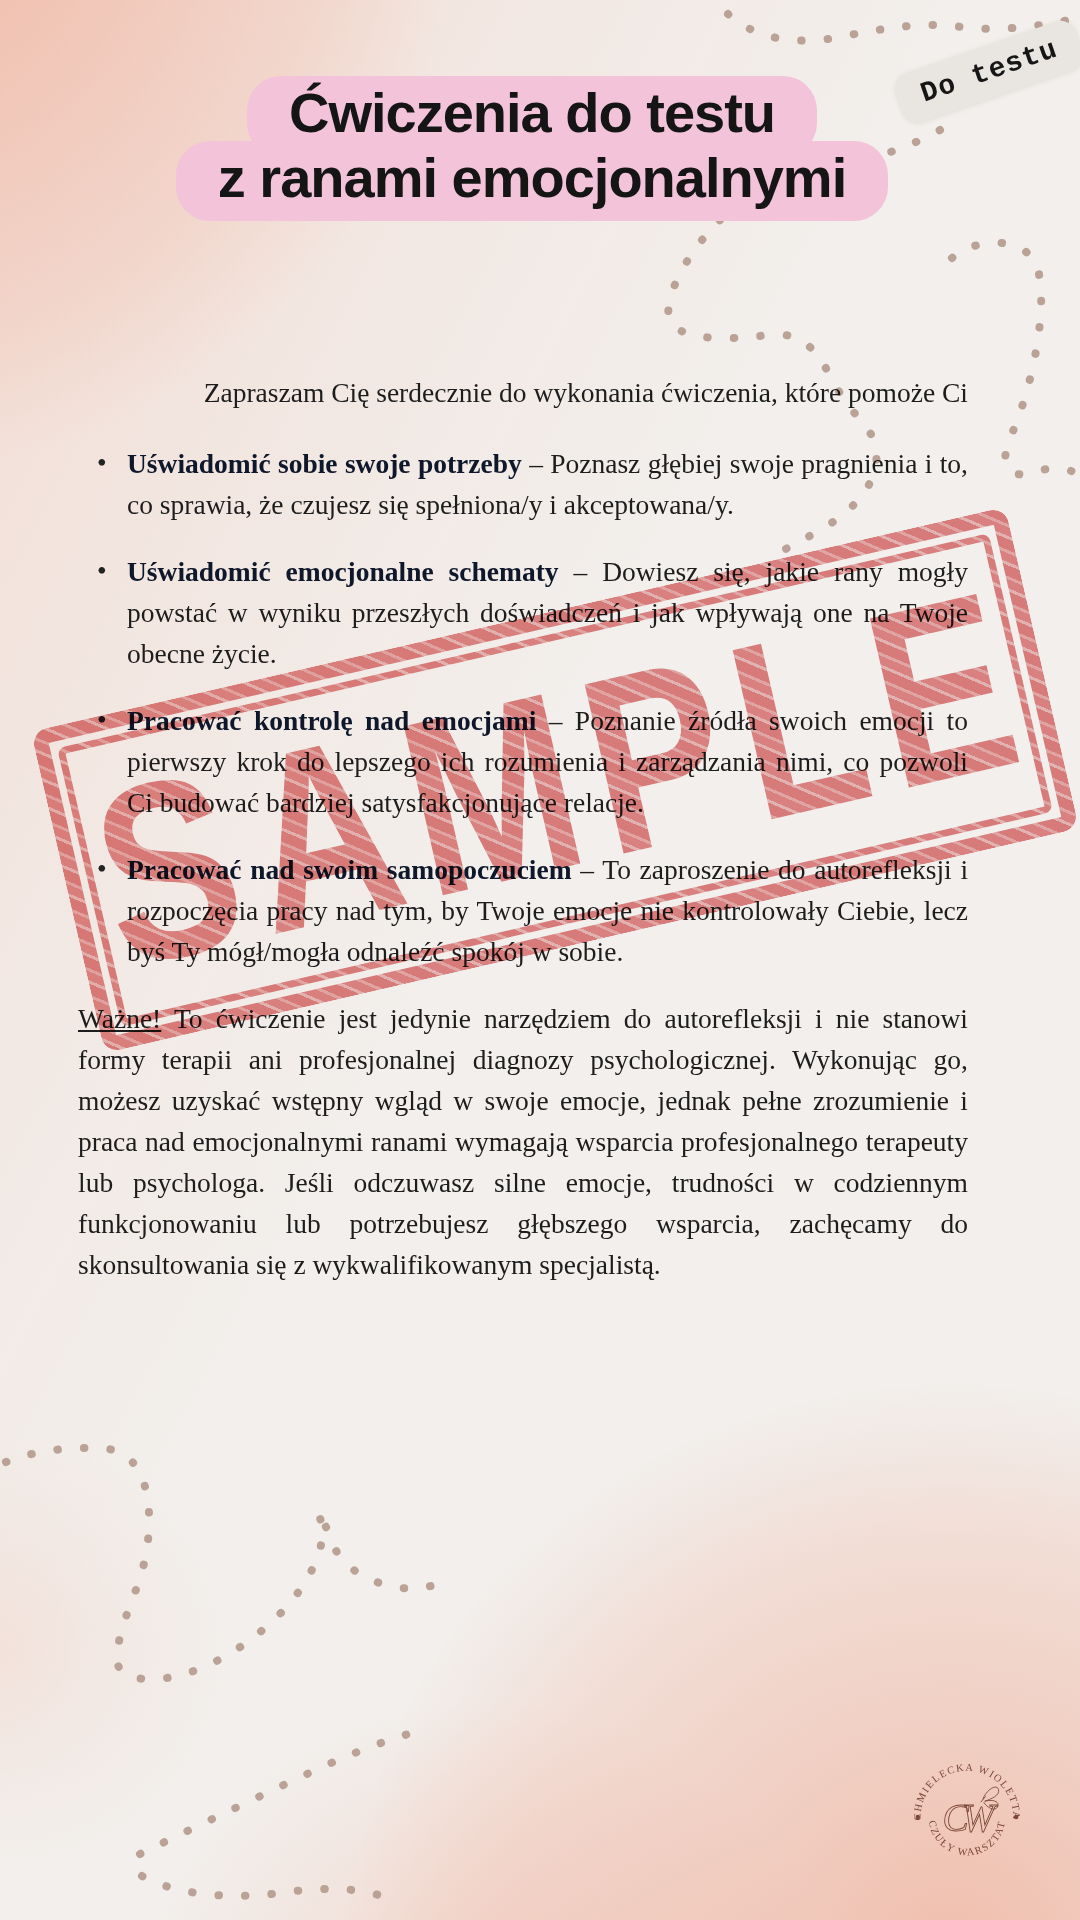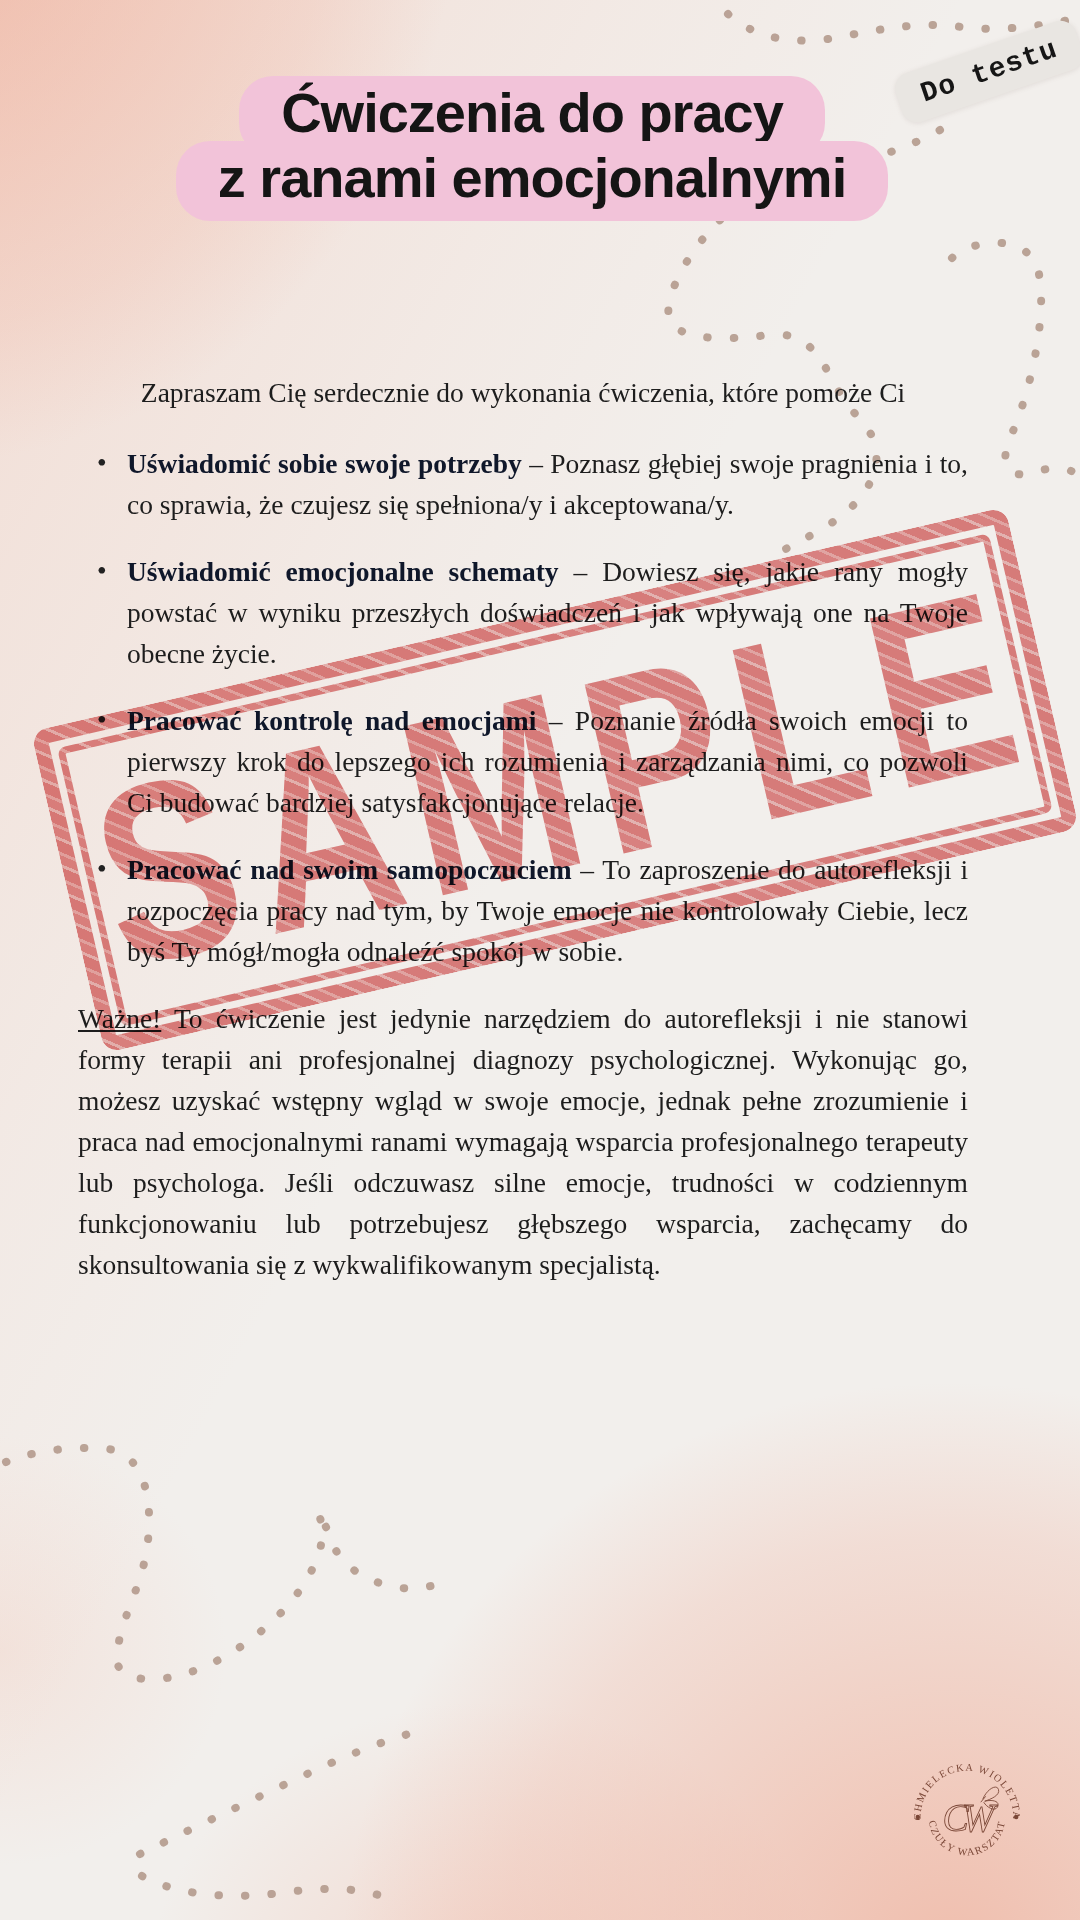--- a/index.html
+++ b/index.html
@@ -39,21 +39,21 @@
     font-family:"Liberation Mono", monospace; font-weight:700; font-size:28px;
     color:#161616; letter-spacing:1px; box-shadow:0 1px 5px rgba(120,100,90,.14);
     white-space:nowrap;
   }
 
   
   .content {
     position:absolute; left:78px; width:890px; top:372px;
     font-size:27.5px; line-height:41px; color:#1d1d1d; text-align:justify;
   }
-  .intro { margin:0 0 30px; text-align:center; }
+  .intro { margin:0 0 30px; text-align:right; }
   .blist { list-style:none; margin:0; padding:0; }
   .blist li { position:relative; margin:0 0 26px 49px; }
   .blist li::before { content:"\2022"; position:absolute; left:-30px; top:-1px; color:#222; }
   .lead { color:#0f172a; font-weight:700; }
   .para { margin:36px 0 0; }
   .imp { margin:26px 0 0; }
   .imp-label { font-weight:400; text-decoration:underline; }
 
   
   .stamp {
@@ -88,21 +88,21 @@
   <svg class="trails" width="1080" height="1920" viewBox="0 0 1080 1920">
     <path d="M 728,14 C 756,40 800,46 845,36 C 890,27 925,22 962,27 C 1000,32 1042,26 1078,18"></path>
     <path d="M 940,130 C 880,165 755,185 718,222 C 688,252 664,296 669,318 C 676,340 722,341 768,335 C 806,330 820,356 835,385 C 852,414 868,426 874,440 C 884,472 864,505 820,530 C 795,545 775,553 766,562"></path>
     <path d="M 952,258 C 975,238 1020,236 1035,262 C 1050,292 1036,380 1010,438 C 998,468 1010,480 1036,472 C 1058,464 1072,470 1080,476"></path>
     <path d="M 6,1462 C 35,1450 75,1446 108,1449 C 130,1452 142,1470 147,1495 C 152,1522 148,1556 138,1584 C 128,1612 117,1636 117,1660 C 118,1676 135,1680 158,1679 C 190,1676 220,1662 250,1640 C 282,1616 306,1588 318,1556 C 325,1536 322,1520 318,1514 C 312,1505 326,1522 332,1542 C 340,1564 362,1580 394,1587 C 412,1590 428,1588 444,1582"></path>
     <path d="M 140,1854 C 185,1832 235,1808 290,1782 C 330,1763 370,1745 412,1733"></path>
     <path d="M 142,1876 C 175,1894 225,1900 280,1893 C 315,1888 350,1886 382,1896 C 390,1899 396,1901 400,1903"></path>
   </svg>
 
   <div class="title-wrap">
-    <div class="title-line l1">Ćwiczenia do pracy</div>
+    <div class="title-line l1">Ćwiczenia do testu</div>
     <div class="title-line l2">z ranami emocjonalnymi</div>
   </div>
 
   <div class="badge">Do testu</div>
 
   <div class="content">
     <p class="intro">Zapraszam Cię serdecznie do wykonania ćwiczenia, które pomoże Ci</p>
 
     <ul class="blist">
       <li>

